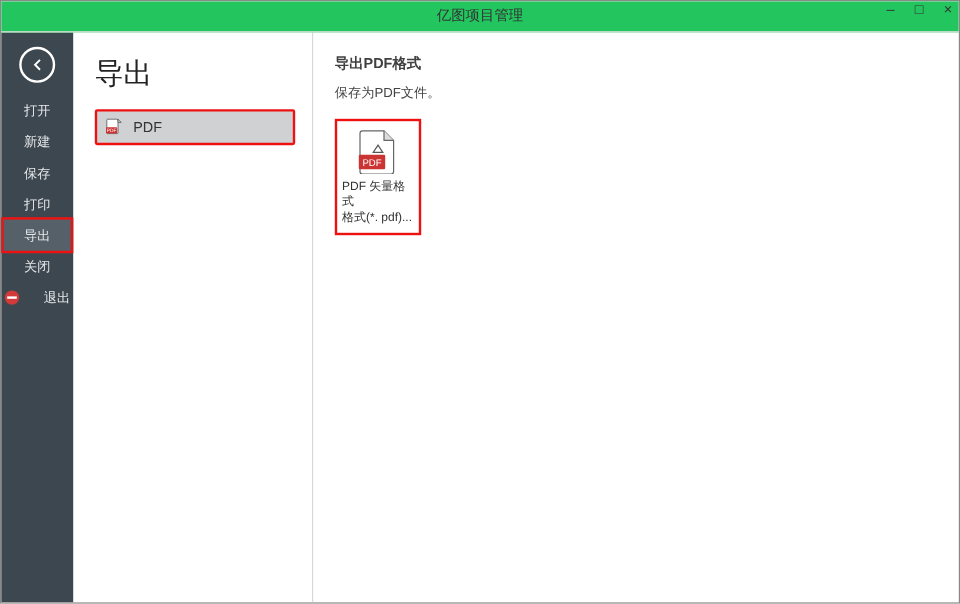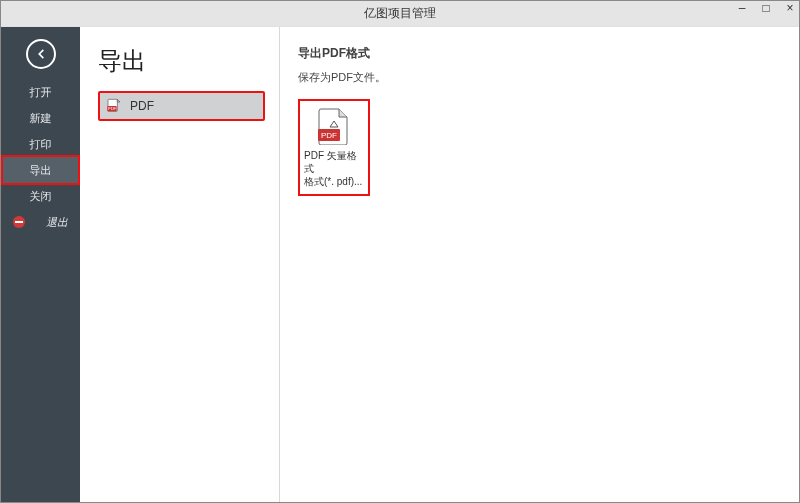--- a/index.html
+++ b/index.html
@@ -1,28 +1,28 @@
 <!DOCTYPE html>
 <html><head>
   <meta charset="utf-8">
   <style>
     * { margin: 0; padding: 0; box-sizing: border-box; font-family: "Microsoft YaHei", sans-serif; }
     body { width: 800px; height: 503px; overflow: hidden; background: #fff; border: 1px solid #888; }
     .window { display: flex; flex-direction: column; height: 100%; }
-    .titlebar { height: 26px; display: flex; align-items: center; justify-content: center; position: relative; background: #e5e5e5; border-bottom: 1px solid #e0e0e0; }
+    .titlebar { height: 26px; display: flex; align-items: center; justify-content: center; position: relative; background: #22c55e; border-bottom: 1px solid #e0e0e0; }
     .titlebar-title { font-size: 12px; color: #333; }
     .win-controls { position: absolute; right: 4px; top: 2px; display: flex; gap: 14px; align-items: center; }
     .win-btn { width: 10px; height: 10px; display: flex; align-items: center; justify-content: center; font-size: 12px; color: #333; cursor: pointer; line-height: 1; }
     .body { flex: 1; display: flex; min-height: 0; }
-    .sidebar { width: 79px; background: #3d4750; display: flex; flex-direction: column; padding-top: 8px; }
+    .sidebar { width: 60px; background: #3d4750; display: flex; flex-direction: column; padding-top: 8px; }
     .back-circle { width: 30px; height: 30px; border: 2px solid #fff; border-radius: 50%; margin: 4px auto 10px; display: flex; align-items: center; justify-content: center; cursor: pointer; }
     .back-circle svg { width: 14px; height: 14px; fill: #fff; }
     .side-item { height: 26px; display: flex; align-items: center; justify-content: center; color: #e6e8ea; font-size: 11px; cursor: pointer; }
     .side-item.active { background: #556069; }
-    .side-item.exit { display: flex; align-items: center; gap: 21px; font-style: italic; }
+    .side-item.exit { display: flex; align-items: center; gap: 21px; }
     .no-enter { width: 12px; height: 12px; background: #d23a3a; border-radius: 50%; display: inline-flex; align-items: center; justify-content: center; }
     .no-enter::after { content: ""; width: 8px; height: 2px; background: #fff; }
     .hl-red { border: 2px solid #e11; }
     .side-item.hl-red { margin: -2px 0; height: 30px; }
     .main { flex: 1; display: flex; min-width: 0; }
     .format-col { width: 200px; padding: 18px 14px 0 18px; border-right: 1px solid #d8d8d8; }
     .page-title { font-size: 24px; color: #222; font-weight: 400; margin-bottom: 14px; }
     .fmt-list { display: flex; flex-direction: column; }
     .fmt-item { height: 30px; display: flex; align-items: center; gap: 8px; padding: 0 8px; cursor: pointer; font-size: 12px; color: #333; border-radius: 2px; }
     .fmt-item.selected { background: #cfd1d3; }
@@ -54,20 +54,23 @@
       <div class="back-circle">
         <svg viewBox="0 0 24 24">
             <path d="M15 4l-8 8 8 8 2-2-6-6 6-6z"></path>
           </svg>
       </div>
       <div class="side-item">
           <span>打开</span>
         </div>
       <div class="side-item">
           <span>新建</span>
+        </div>
+      <div class="side-item">
+          <span>保存</span>
         </div>
       <div class="side-item">
           <span>打印</span>
         </div>
       <div class="side-item active hl-red">
           <span>导出</span>
         </div>
       <div class="side-item">
           <span>关闭</span>
         </div>

